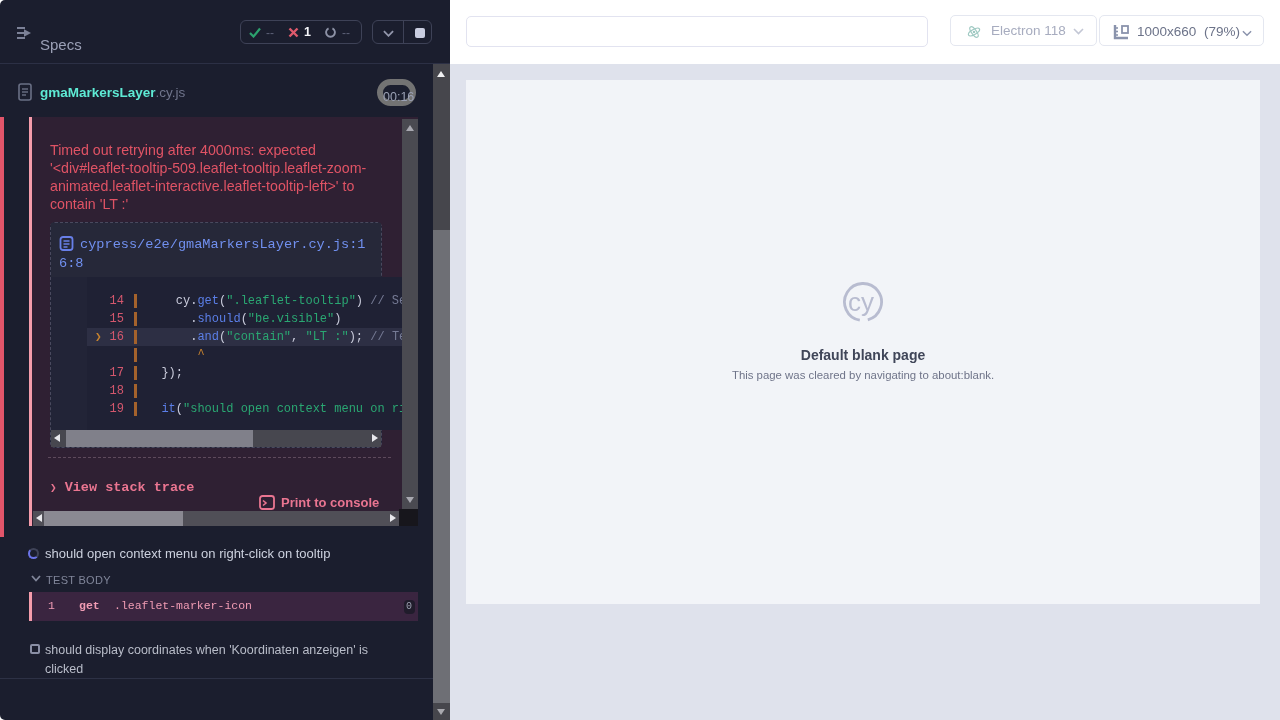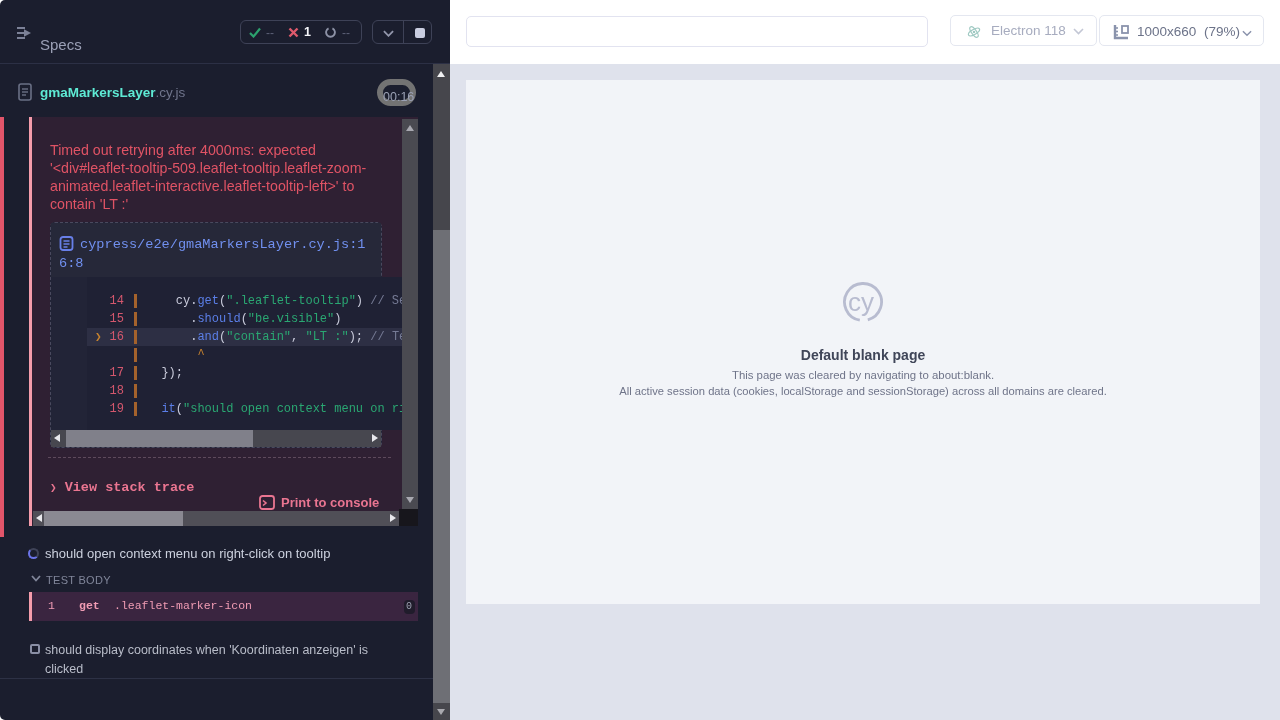--- a/index.html
+++ b/index.html
@@ -259,15 +259,14 @@
     </div>
   </div>
   <div id="card">
     <svg id="cylogo" width="44" height="48" viewBox="0 0 44 48">
       <path d="M 26.79 38.87 A 18.5 18.5 0 1 0 18.79 39.22" fill="none" stroke="#b8bcd0" stroke-width="2.8"></path>
       <text x="7" y="30" font-family="Liberation Sans" font-size="26" fill="#b8bcd0">c</text>
       <text x="20" y="30" font-family="Liberation Sans" font-size="26" fill="#b8bcd0">y</text>
     </svg>
     <div id="cardtitle">Default blank page</div>
     <div id="cardsub1">This page was cleared by navigating to about:blank.</div>
-    <div id="cardsub2">All active session data (cookies, localStorage and sessionStorage) across all domains are cleared.</div>
   </div>
 </div>
 
 </body></html>

